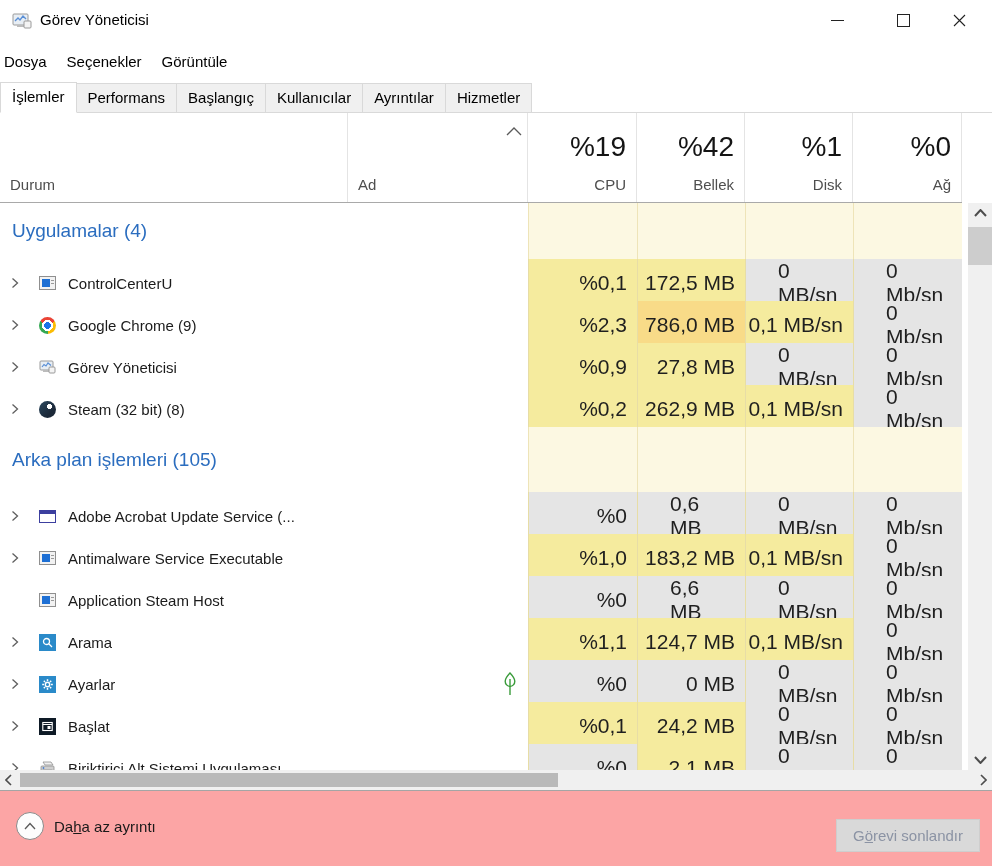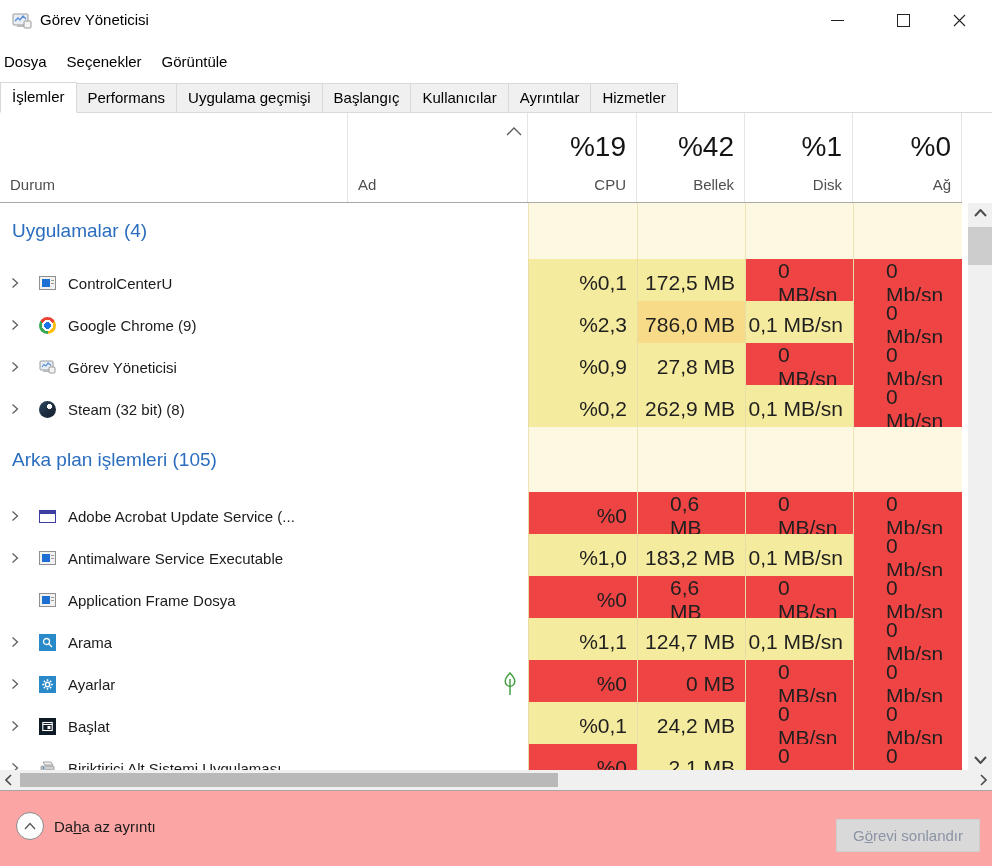--- a/index.html
+++ b/index.html
@@ -38,21 +38,21 @@
   .list{position:absolute;top:203px;left:0;width:992px;height:567px;overflow:hidden;background:#fff;}
   .prow{display:grid;grid-template-columns:348px 180px 109px 108px 108px 109px;height:42px;}
   .prow .cell{box-sizing:border-box;}
   .namecell{display:flex;align-items:center;position:relative;}
   .expander{width:30px;display:flex;justify-content:center;align-items:center;flex:0 0 30px;}
   .picon{width:17px;height:17px;margin-left:9px;margin-right:12px;flex:0 0 17px;display:flex;align-items:center;justify-content:center;position:relative;}
   .pname{font-size:15px;color:#1b1b1b;white-space:nowrap;overflow:hidden;}
   .statuscell{position:relative;}
   .statuscell .leaf{position:absolute;right:10px;top:50%;transform:translateY(-50%);}
   .heat{display:flex;align-items:center;justify-content:flex-end;padding-right:10px;font-size:21px;color:#1f1f1f;border-left:1px solid #e7dda6;box-sizing:border-box;}
-  .h0{background:#fcf8e2;} .h1{background:#ef4444;padding-left:32px;} .h2{background:#f5eb9e;} .h3{background:#f8db88;}
+  .h0{background:#fcf8e2;} .h1{background:#e5e5e5;padding-left:32px;} .h2{background:#f5eb9e;} .h3{background:#f8db88;}
   .section{display:grid;grid-template-columns:528px 109px 108px 108px 109px;}
   .section .sectitle{display:flex;align-items:center;padding-left:12px;font-size:19px;color:#2b6dbf;white-space:nowrap;}
   .section .heat{border-left:1px solid #eee4b8;}
   .sec1{height:56px;} .sec2{height:65px;}
   
   .ic-win{width:17px;height:14px;border:1px solid #8f8f8f;background:#f2f2f2;position:relative;box-sizing:border-box;}
   .ic-win::before{content:"";position:absolute;left:2px;top:2px;width:8px;height:8px;background:#1d6fd4;}
   .ic-win::after{content:"";position:absolute;right:1px;top:3px;width:3px;height:6px;
      background:linear-gradient(#9a9a9a 1px,transparent 1px) 0 0/3px 3px;}
   .ic-adobe{width:17px;height:13px;border:1px solid #3c3f9f;border-top:4px solid #3c3f9f;background:#fff;box-sizing:border-box;}
@@ -114,21 +114,20 @@
 
 <div class="menubar" id="menubar">
     <span class="menu-item">Dosya</span>
     <span class="menu-item">Seçenekler</span>
     <span class="menu-item">Görüntüle</span>
   </div>
 
 <div class="tabbar" id="tabbar">
     <div class="tab active">İşlemler</div>
     <div class="tab">Performans</div>
-    <div class="tab">Uygulama geçmişi</div>
     <div class="tab">Başlangıç</div>
     <div class="tab">Kullanıcılar</div>
     <div class="tab">Ayrıntılar</div>
     <div class="tab">Hizmetler</div>
   </div>
 
 <div class="colheaders">
   <div>
     <span class="hdr-label">Durum</span>
   </div>
@@ -285,21 +284,21 @@
       <div class="cell heat h2">183,2 MB</div>
       <div class="cell heat h2">0,1 MB/sn</div>
       <div class="cell heat h1">0 Mb/sn</div>
     </div>
     <div class="prow">
       <div class="cell namecell">
         <span class="expander"></span>
         <span class="picon">
           <span class="ic-win"></span>
         </span>
-        <span class="pname">Application Frame Dosya</span>
+        <span class="pname">Application Steam Host</span>
       </div>
       <div class="cell statuscell"></div>
       <div class="cell heat h1">%0</div>
       <div class="cell heat h1">6,6 MB</div>
       <div class="cell heat h1">0 MB/sn</div>
       <div class="cell heat h1">0 Mb/sn</div>
     </div>
     <div class="prow">
       <div class="cell namecell">
         <span class="expander">

